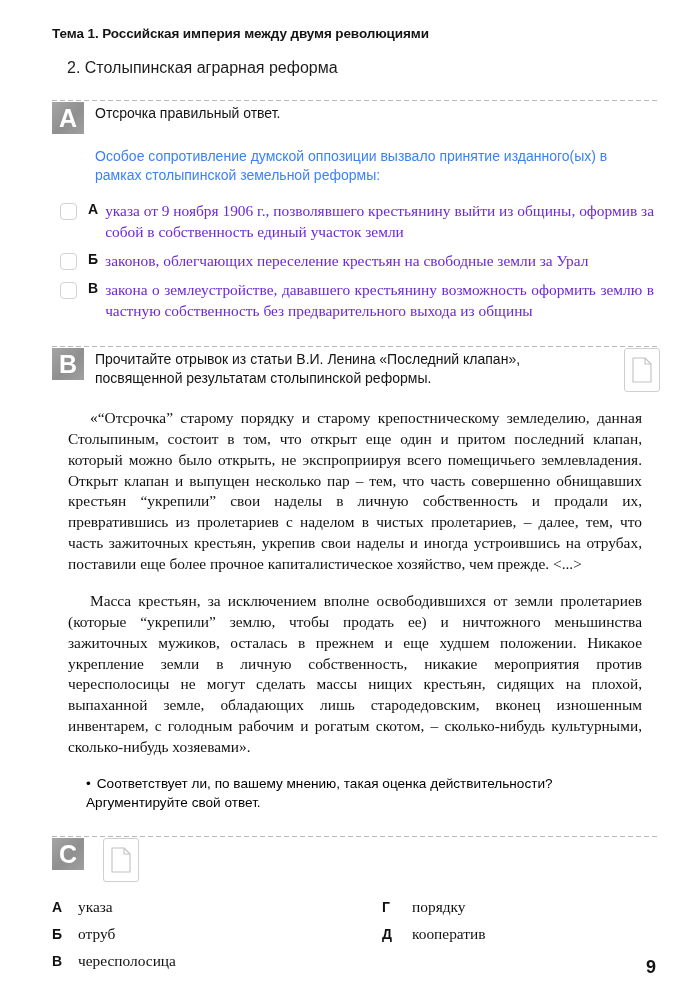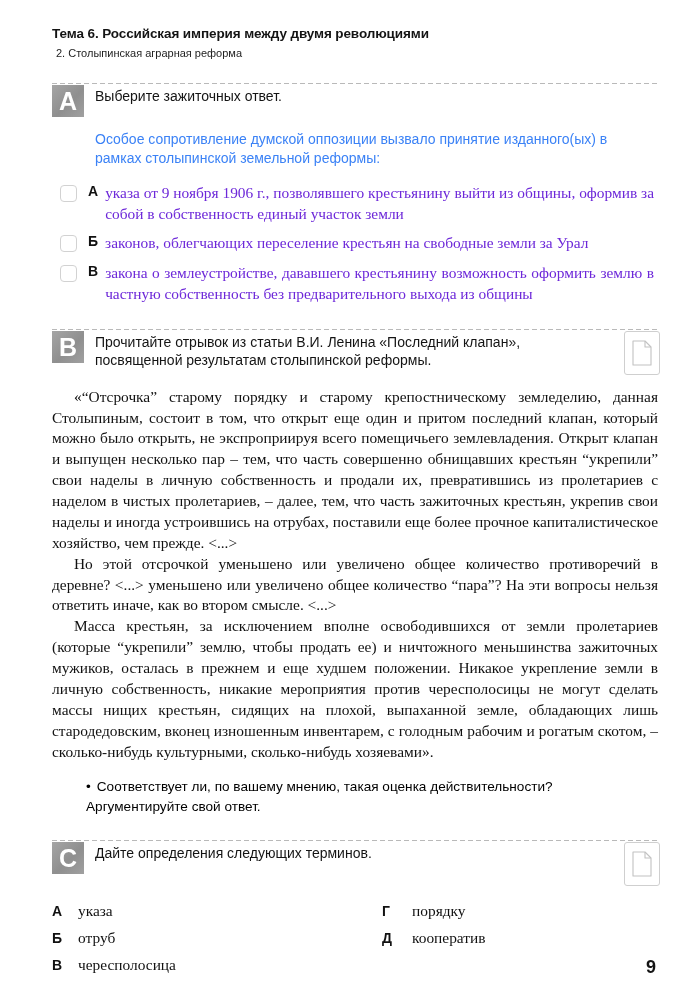--- a/index.html
+++ b/index.html
@@ -30,24 +30,24 @@
     font-family: "Liberation Sans", sans-serif;
     font-size: 13.5px;
     font-weight: bold;
     letter-spacing: -0.1px;
     color: #141414;
     margin: 0 0 4px 0;
     line-height: 1.25;
   }
   .topic-sub {
     font-family: "Liberation Sans", sans-serif;
-    font-size: 11px;
+    font-size: 16px;
     font-weight: normal;
     color: #1d1d1d;
-    margin: 4px;
+    margin: 15px;
     line-height: 1.25;
   }
 
   
   .rule {
     height: 1px;
     background: repeating-linear-gradient(to right,
                 #b9b9b9 0px, #b9b9b9 5px,
                 #ffffff 5px, #ffffff 8px);
     margin: 0;
@@ -147,21 +147,21 @@
   .quote {
     font-family: "Liberation Serif", serif;
     font-size: 15.4px;
     line-height: 1.355;
     text-align: justify;
     color: #111;
     margin: 12px 0 0 0;
     padding-right: 2px;
   }
   .quote p {
-    margin: 0;
+    margin: 16px;
     text-indent: 22px;
   }
 
   
   .followup {
     font-family: "Liberation Sans", sans-serif;
     font-size: 13.6px;
     line-height: 1.4;
     color: #000000;
     margin: 15px 0 0 34px;
@@ -213,29 +213,29 @@
   .sp-a { margin-top: 22px; }
   .sp-b { margin-top: 25px; }
   .sp-c { margin-top: 24px; }
 </style>
 </head>
 <body>
 
 <div class="page">
 
   <div>
-    <h1 class="topic-title">Тема 6. Российская империя между двумя революциями</h1>
+    <h1 class="topic-title">Тема 1. Российская империя между двумя революциями</h1>
     <p class="topic-sub">2. Столыпинская аграрная реформа</p>
   </div>
 
   <div class="sp-a">
     <div class="rule"></div>
     <div class="section-head">
       <div class="badge">A</div>
-      <div class="head-text">Выберите зажиточных ответ.</div>
+      <div class="head-text">Отсрочка правильный ответ.</div>
     </div>
     <div class="prompt">Особое сопротивление думской оппозиции вызвало принятие изданного(ых) в рамках столыпинской земельной реформы:</div>
 
     <div class="options">
       <div class="option">
         <span class="checkbox"></span>
         <span class="opt-letter">А</span>
         <span class="opt-text">указа от 9 ноября 1906 г., позволявшего крестьянину выйти из общины, оформив за собой в собственность единый участок земли</span>
       </div>
       <div class="option">
@@ -259,34 +259,32 @@
       <div class="doc-icon">
         <svg width="20" height="26" viewBox="0 0 20 26" aria-hidden="true">
           <path d="M1 1 H13 L19 7 V25 H1 Z" fill="#ffffff" stroke="#c2c2c2" stroke-width="1.1" stroke-linejoin="round"></path>
           <path d="M13 1 V7 H19" fill="none" stroke="#c2c2c2" stroke-width="1.1" stroke-linejoin="round"></path>
         </svg>
       </div>
     </div>
 
     <div class="quote">
       <p>«“Отсрочка” старому порядку и старому крепостническому земледелию, данная Столыпиным, состоит в том, что открыт еще один и притом последний клапан, который можно было открыть, не экспроприируя всего помещичьего землевладения. Открыт клапан и выпущен несколько пар – тем, что часть совершенно обнищавших крестьян “укрепили” свои наделы в личную собственность и продали их, превратившись из пролетариев с наделом в чистых пролетариев, – далее, тем, что часть зажиточных крестьян, укрепив свои наделы и иногда устроившись на отрубах, поставили еще более прочное капиталистическое хозяйство, чем прежде. &lt;...&gt;</p>
-      <p>Но этой отсрочкой уменьшено или увеличено общее количество противоречий в деревне? &lt;...&gt; уменьшено или увеличено общее количество “пара”? На эти вопросы нельзя ответить иначе, как во втором смысле. &lt;...&gt;</p>
       <p>Масса крестьян, за исключением вполне освободившихся от земли пролетариев (которые “укрепили” землю, чтобы продать ее) и ничтожного меньшинства зажиточных мужиков, осталась в прежнем и еще худшем положении. Никакое укрепление земли в личную собственность, никакие мероприятия против чересполосицы не могут сделать массы нищих крестьян, сидящих на плохой, выпаханной земле, обладающих лишь стародедовским, вконец изношенным инвентарем, с голодным рабочим и рогатым скотом, – сколько-нибудь культурными, сколько-нибудь хозяевами».</p>
     </div>
 
     <div class="followup">
       <span class="dot">•</span><span>Соответствует ли, по вашему мнению, такая оценка действительности? Аргументируйте свой ответ.</span>
     </div>
   </div>
 
   <div class="sp-c">
     <div class="rule"></div>
     <div class="section-head">
       <div class="badge">C</div>
-      <div class="head-text">Дайте определения следующих терминов.</div>
       <div class="doc-icon">
         <svg width="20" height="26" viewBox="0 0 20 26" aria-hidden="true">
           <path d="M1 1 H13 L19 7 V25 H1 Z" fill="#ffffff" stroke="#c2c2c2" stroke-width="1.1" stroke-linejoin="round"></path>
           <path d="M13 1 V7 H19" fill="none" stroke="#c2c2c2" stroke-width="1.1" stroke-linejoin="round"></path>
         </svg>
       </div>
     </div>
 
     <div class="terms">
       <div class="term">

